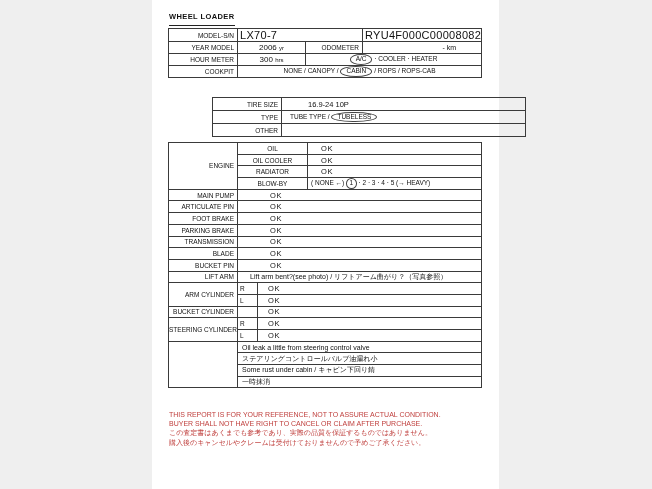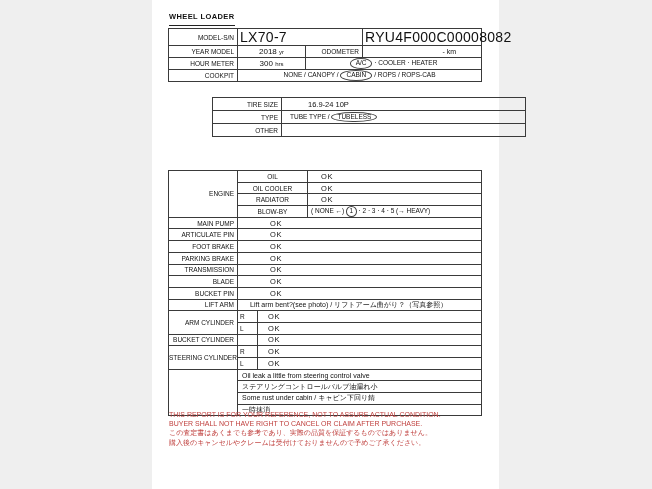--- a/index.html
+++ b/index.html
@@ -14,23 +14,23 @@
   .doc-title {
     position:absolute; left:17px; top:12px;
     font-size:7.5px; font-weight:700; letter-spacing:.4px; color:#111;
     border-bottom:1px solid #222; padding-bottom:4px;
   }
   table { border-collapse:collapse; table-layout:fixed; position:absolute; left:16px; width:313px; }
   td { border:1px solid #3a3a3a; padding:0; font-size:6.5px; color:#111;
        white-space:nowrap; overflow:visible; vertical-align:middle; }
   .t1 { top:28px; }  .t1 td { height:12px; }
   .t2 { top:97px;margin-left:44px; }  .t2 td { height:13px; }
-  .t3 { top:142px;margin-top:28px; } .t3 td { height:11.7px; }
+  .t3 { top:142px; } .t3 td { height:11.7px; }
   td.lab { text-align:right; padding-right:3px; }
-  td.big { font-size:14px; padding-left:2px; letter-spacing:.3px; }
+  td.big { font-size:11px; padding-left:2px; letter-spacing:.3px; }
   td.num { text-align:center; font-size:8px; }
   .unit { font-size:6px; }
   td.center { text-align:center; }
   td.ok  { font-size:7.5px; letter-spacing:.6px; padding-left:32px; }
   td.oke { font-size:7.5px; letter-spacing:.6px; padding-left:13px; }
   td.okc { font-size:7.5px; letter-spacing:.6px; padding-left:10px; }
   td.rl  { padding-left:2px; font-size:6.5px; }
   td.liftarm { font-size:7px; padding-left:12px; }
   td.remark  { font-size:7px; padding-left:4px; }
   td.blowby  { font-size:6.5px; padding-left:3px; }
@@ -60,21 +60,21 @@
         <col style="width:119px">
       </colgroup>
     <tbody>
         <tr>
       <td class="lab">MODEL-S/N</td>
       <td class="big" colspan="2">LX70-7</td>
       <td class="big">RYU4F000C00008082</td>
     </tr>
     <tr>
       <td class="lab">YEAR MODEL</td>
-      <td class="num"><span>2018</span> <span class="unit">yr</span></td>
+      <td class="num"><span>2006</span> <span class="unit">yr</span></td>
       <td class="lab">ODOMETER</td>
       <td class="kmval">- km</td>
     </tr>
     <tr>
       <td class="lab">HOUR METER</td>
       <td class="num"><span>300</span> <span class="unit">hrs</span></td>
       <td class="center" colspan="2"><span class="circle">A/C</span> <span>· COOLER · HEATER</span></td>
     </tr>
     <tr>
       <td class="lab">COOKPIT</td>

